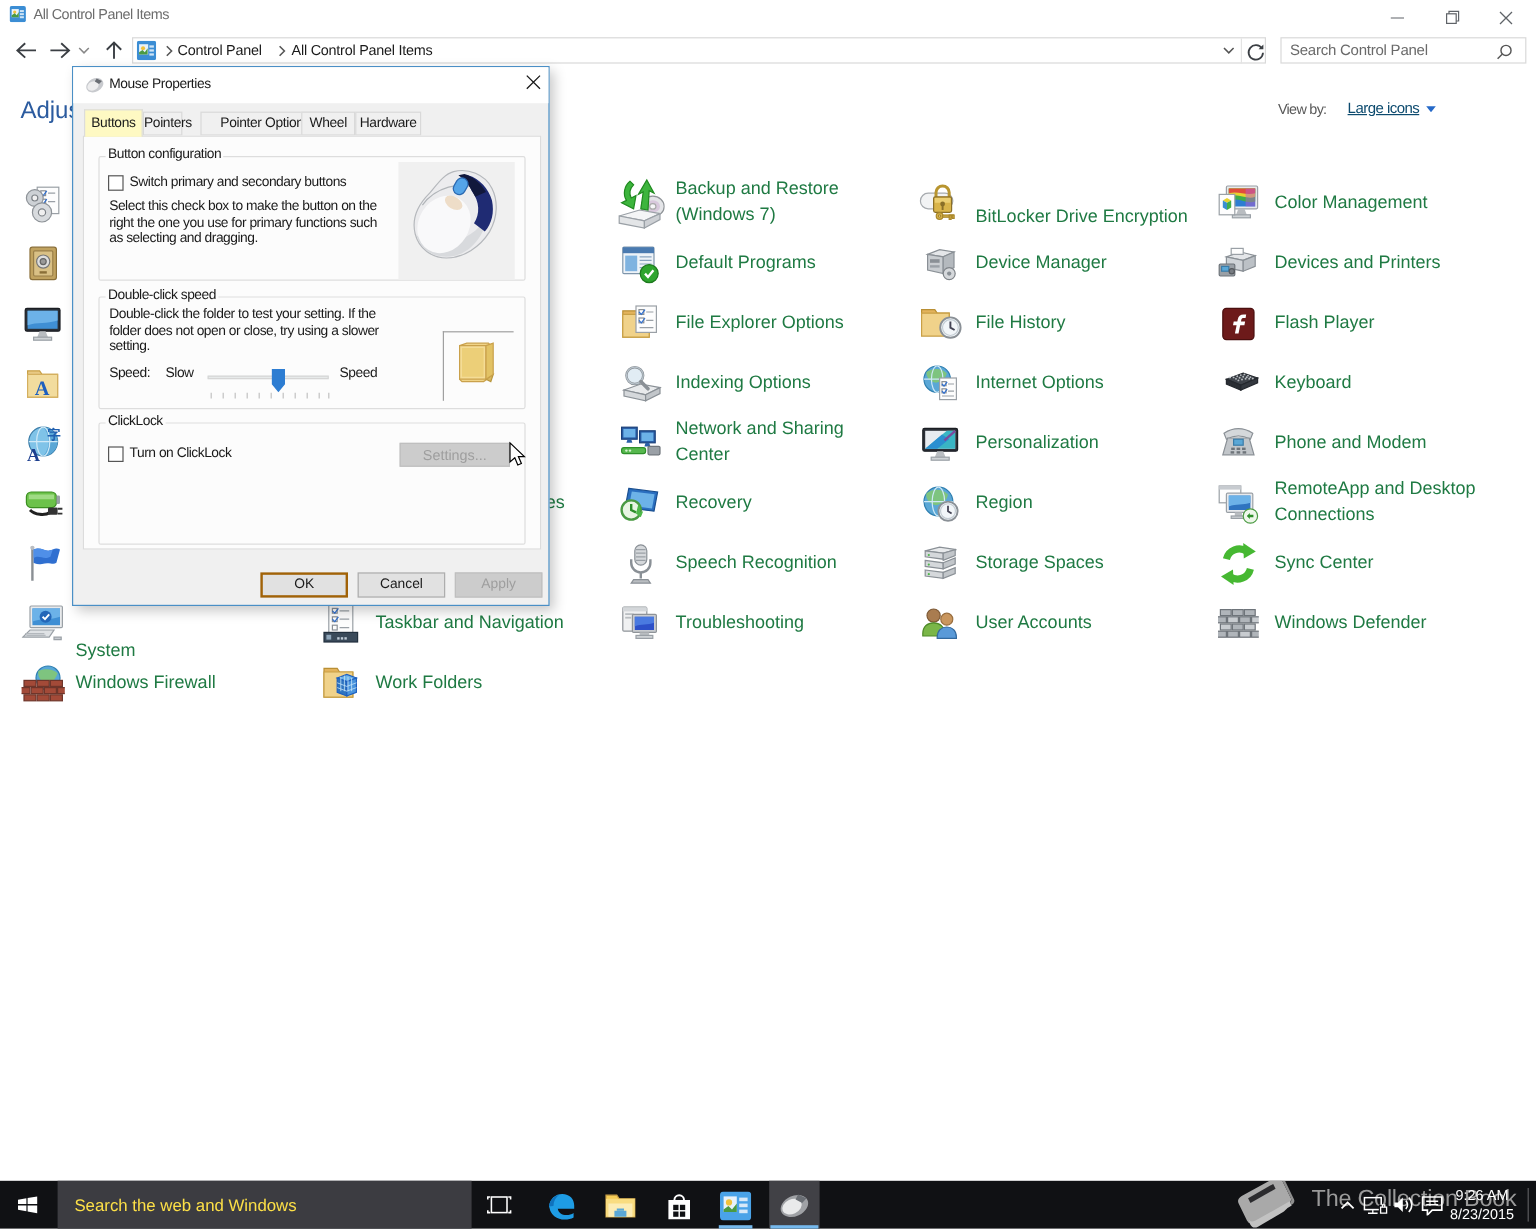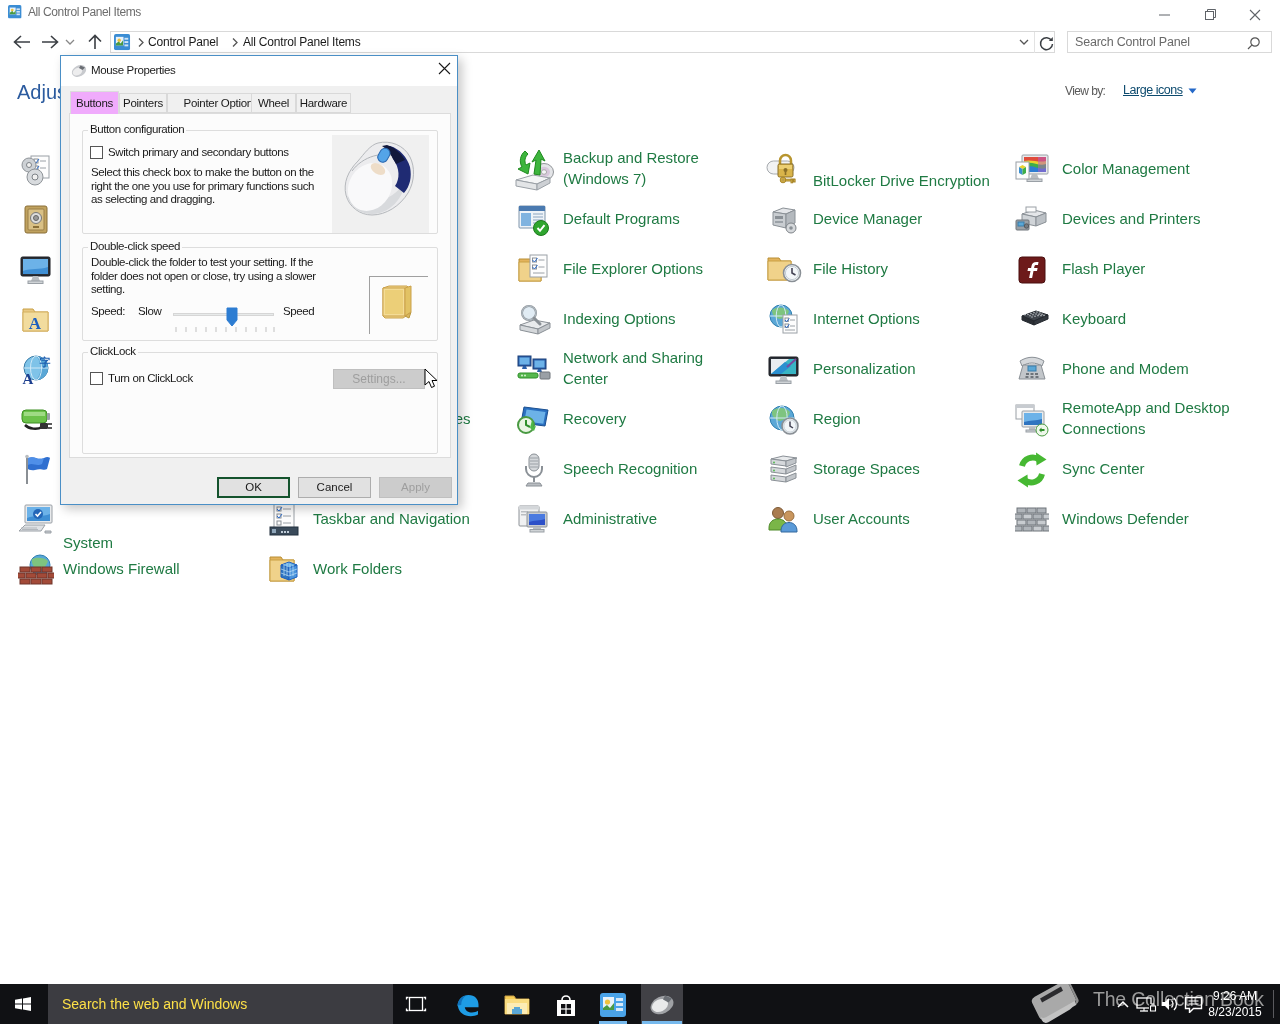--- a/index.html
+++ b/index.html
@@ -9,21 +9,21 @@
 .abs { position:absolute; }
 svg { display:block; }
 .itxt { position:absolute; font-size:15px; color:#1f7a43; line-height:21px; white-space:nowrap; z-index:1; }
 
 
 #dlg { position:absolute; left:60px; top:55px; width:398px; height:450px;
   background:#f0f0f0; border:1px solid #4a8fc6; box-shadow:4px 4px 10px rgba(0,0,0,0.22); z-index:10; }
 .dtext { font-size:11.5px; letter-spacing:-0.4px; color:#1a1a1a; line-height:13.6px; position:absolute; }
 .tab { position:absolute; white-space:nowrap; font-size:11.5px; letter-spacing:-0.3px; color:#1a1a1a; text-align:center;
   background:#f0f0f0; border:1px solid #d9d9d9; height:20px; line-height:19px; top:37px; z-index:2;}
-.tab.active { background:#f0abfc; height:23px; top:35px; z-index:4; border-bottom:none; border-color:#dcdcdc; padding-top:2px;}
+.tab.active { background:#fef9c3; height:23px; top:35px; z-index:4; border-bottom:none; border-color:#dcdcdc; padding-top:2px;}
 .gb { position:absolute; border:1px solid #ddd; border-radius:2px; z-index:1;}
 .gblabel { position:absolute; background:#fcfcfc; padding:0 2px; font-size:11.5px; letter-spacing:-0.4px; color:#1a1a1a; z-index:2;}
 .cb { position:absolute; width:13px; height:13px; background:#fff; border:1px solid #555; z-index:2;}
 .btn { position:absolute; width:73px; height:21px; background:#e1e1e1; border:1px solid #adadad;
   font-size:11.5px; color:#1a1a1a; text-align:center; line-height:19px; }
 
 
 #taskbar { position:absolute; left:0; top:984px; width:1280px; height:40px; background:#101114; z-index:20;}
 </style>
 </head>
@@ -534,21 +534,21 @@
 <rect x="2" y="3" width="20" height="3.5" fill="#d4d7da"></rect>
 <rect x="4" y="8" width="7" height="1.5" fill="#b9bdc1"></rect>
 <rect x="4" y="11" width="5" height="1.5" fill="#b9bdc1"></rect>
 <rect x="10" y="9" width="20" height="15" rx="1" fill="#c9ccd0" stroke="#8e9398"></rect>
 <rect x="12" y="11" width="16" height="11" fill="#2d50c8"></rect>
 <path d="M12 11h16v5c-5 2-11 1-16 3z" fill="#4a7ae0"></path>
 <rect x="16" y="24" width="8" height="2.5" fill="#b9bdc1"></rect>
 <rect x="13" y="26.5" width="14" height="2.5" fill="#cfd3d6" stroke="#9aa0a6"></rect>
 </svg>
     </div>
-<div class="itxt" style="left:563px;top:508px;">Administrative</div>
+<div class="itxt" style="left:563px;top:508px;">Troubleshooting</div>
 <div class="abs" style="left:767px;top:503px;width:34px;height:34px;">
       <svg width="34" height="34" viewBox="0 0 34 34">
 <circle cx="11" cy="10" r="5.5" fill="#a97c50" stroke="#7e5a36"></circle>
 <path d="M2 25c0-6 4-9 9-9s9 3 9 9v2H2z" fill="#7ab648" stroke="#4e8a28"></path>
 <circle cx="22" cy="13" r="5" fill="#c9965e" stroke="#9a6f40"></circle>
 <path d="M14 28c0-5.5 3.5-8.5 8-8.5s8 3 8 8.5v1H14z" fill="#5a9ad8" stroke="#33699e"></path>
 </svg>
     </div>
 <div class="itxt" style="left:813px;top:508px;">User Accounts</div>
 <div class="abs" style="left:1015px;top:504px;width:34px;height:32px;">
@@ -616,21 +616,21 @@
           <ellipse cx="6.5" cy="8.6" rx="5" ry="3.6" transform="rotate(-28 6.5 8.6)" fill="#ededee"></ellipse>
           <path d="M9.5 2.5l4.5 2-2.5 2.5-3.5-2z" fill="#6a6e74"></path>
         </svg>
   </div>
   <div class="abs" style="left:30px;top:8px;font-size:11.5px;letter-spacing:-0.35px;color:#1a1a1a;">Mouse Properties</div>
   <svg class="abs" style="left:377px;top:6px;" width="13" height="13" viewBox="0 0 13 13">
         <path d="M1 1l11 11M12 1L1 12" stroke="#1a1a1a" stroke-width="1.1"></path>
       </svg>
 
   <div class="tab active" style="left:9px; width:49px;">Buttons</div>
-  <div class="tab" style="left:58px; width:48px;">Pointers</div>
+  <div class="tab" style="left:58px; width:33px;">Pointers</div>
   <div class="tab" style="left:106px; width:108px;">Pointer Options</div>
   <div class="tab" style="left:190px; width:45px;">Wheel</div>
   <div class="tab" style="left:235px; width:55px;">Hardware</div>
 
   <div class="abs" style="left:8px;top:57px;width:382px;height:345px;background:#fcfcfc;border:1px solid #dcdcdc;z-index:3;"></div>
 
   <div class="gb" style="left:21px;top:74px;width:356px;height:104px;z-index:3;"></div>
   <div class="gblabel" style="left:27px;top:67px;z-index:4;">Button configuration</div>
   <div class="cb" style="left:29px;top:90px;z-index:4;"></div>
   <div class="dtext" style="left:47px;top:90px;z-index:4;">Switch primary and secondary buttons</div>
@@ -687,21 +687,21 @@
 
   <div class="gb" style="left:21px;top:296px;width:356px;height:102px;z-index:3;"></div>
   <div class="gblabel" style="left:27px;top:289px;z-index:4;">ClickLock</div>
   <div class="cb" style="left:29px;top:316px;z-index:4;"></div>
   <div class="dtext" style="left:47px;top:316px;z-index:4;">Turn on ClickLock</div>
   <div class="abs" style="left:272px;top:313px;width:92px;height:20px;background:#cccccc;border:1px solid #bfbfbf;font-size:12px;color:#9e9e9e;text-align:center;line-height:18px;z-index:4;">Settings...</div>
   <svg class="abs" style="left:362px;top:312px;z-index:6;" width="17" height="24" viewBox="0 0 17 24">
         <path d="M2 1v16l4-3.5 2.5 6 3-1.3-2.5-5.7H14z" fill="#fff" stroke="#000" stroke-width="1"></path>
       </svg>
 
-  <div class="btn" style="left:156px;top:421px;border:2px solid #14532d;line-height:17px;">OK</div>
+  <div class="btn" style="left:156px;top:421px;border:2px solid #a16207;line-height:17px;">OK</div>
   <div class="btn" style="left:237px;top:421px;">Cancel</div>
   <div class="btn" style="left:318px;top:421px;background:#cccccc;border-color:#bfbfbf;color:#9e9e9e;">Apply</div>
 </div>
 
 <div id="taskbar">
 
   <svg class="abs" style="left:13px;top:10px;" width="20" height="20" viewBox="0 0 20 20">
         <g fill="#fff">
           <path d="M2 5.8L9 4.6V9.4H2Z"></path>
           <path d="M10 4.4L18 3V9.4H10Z"></path>

